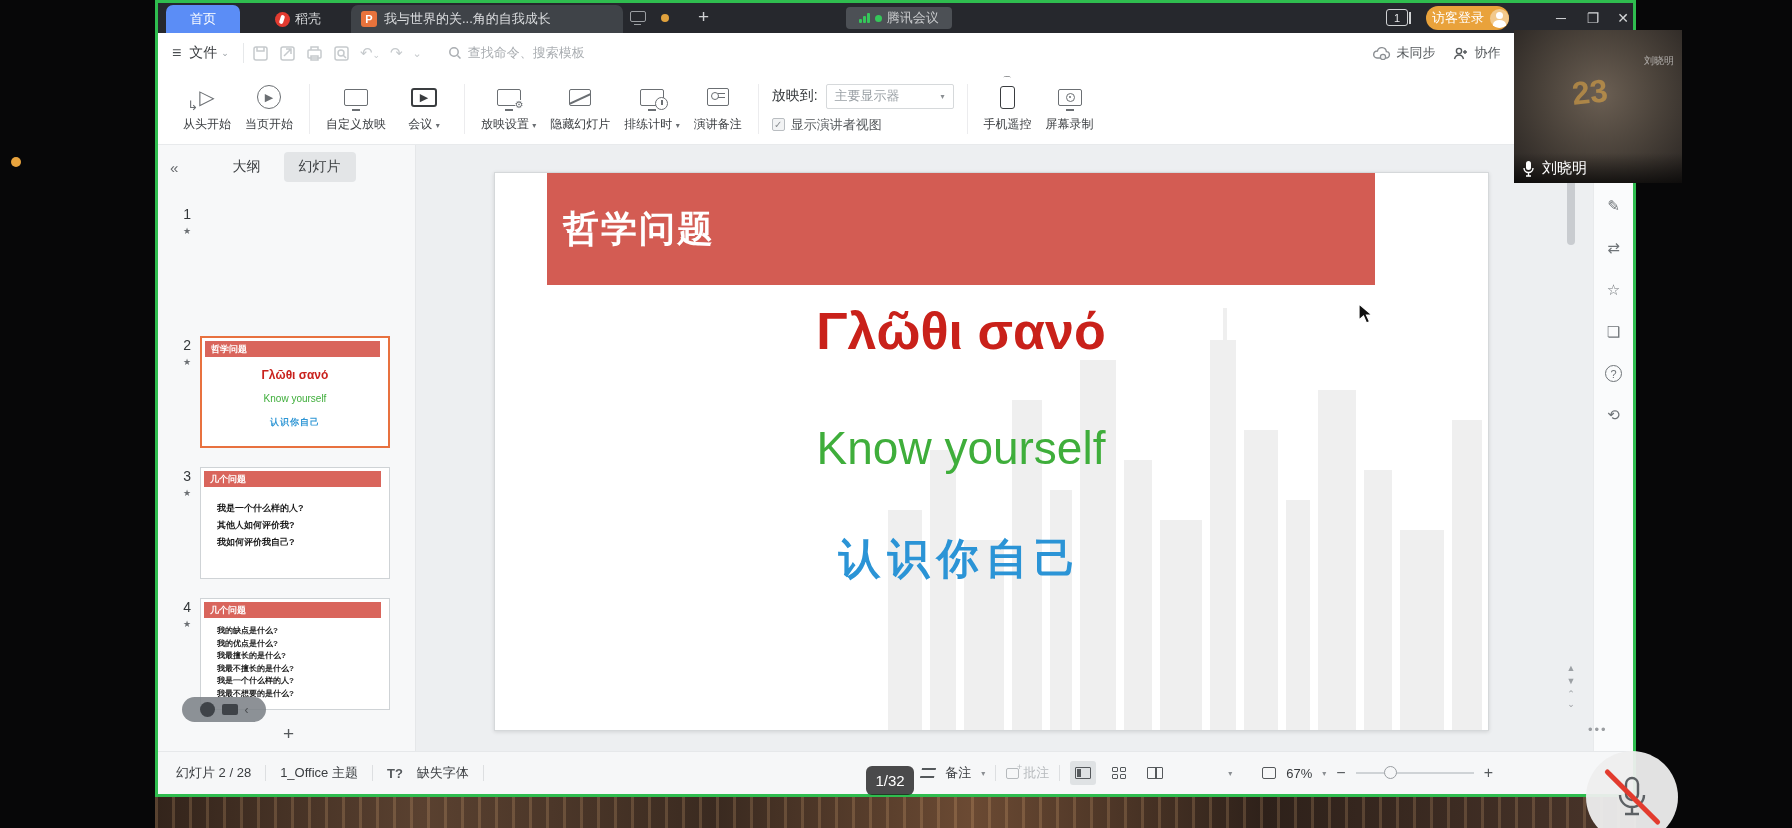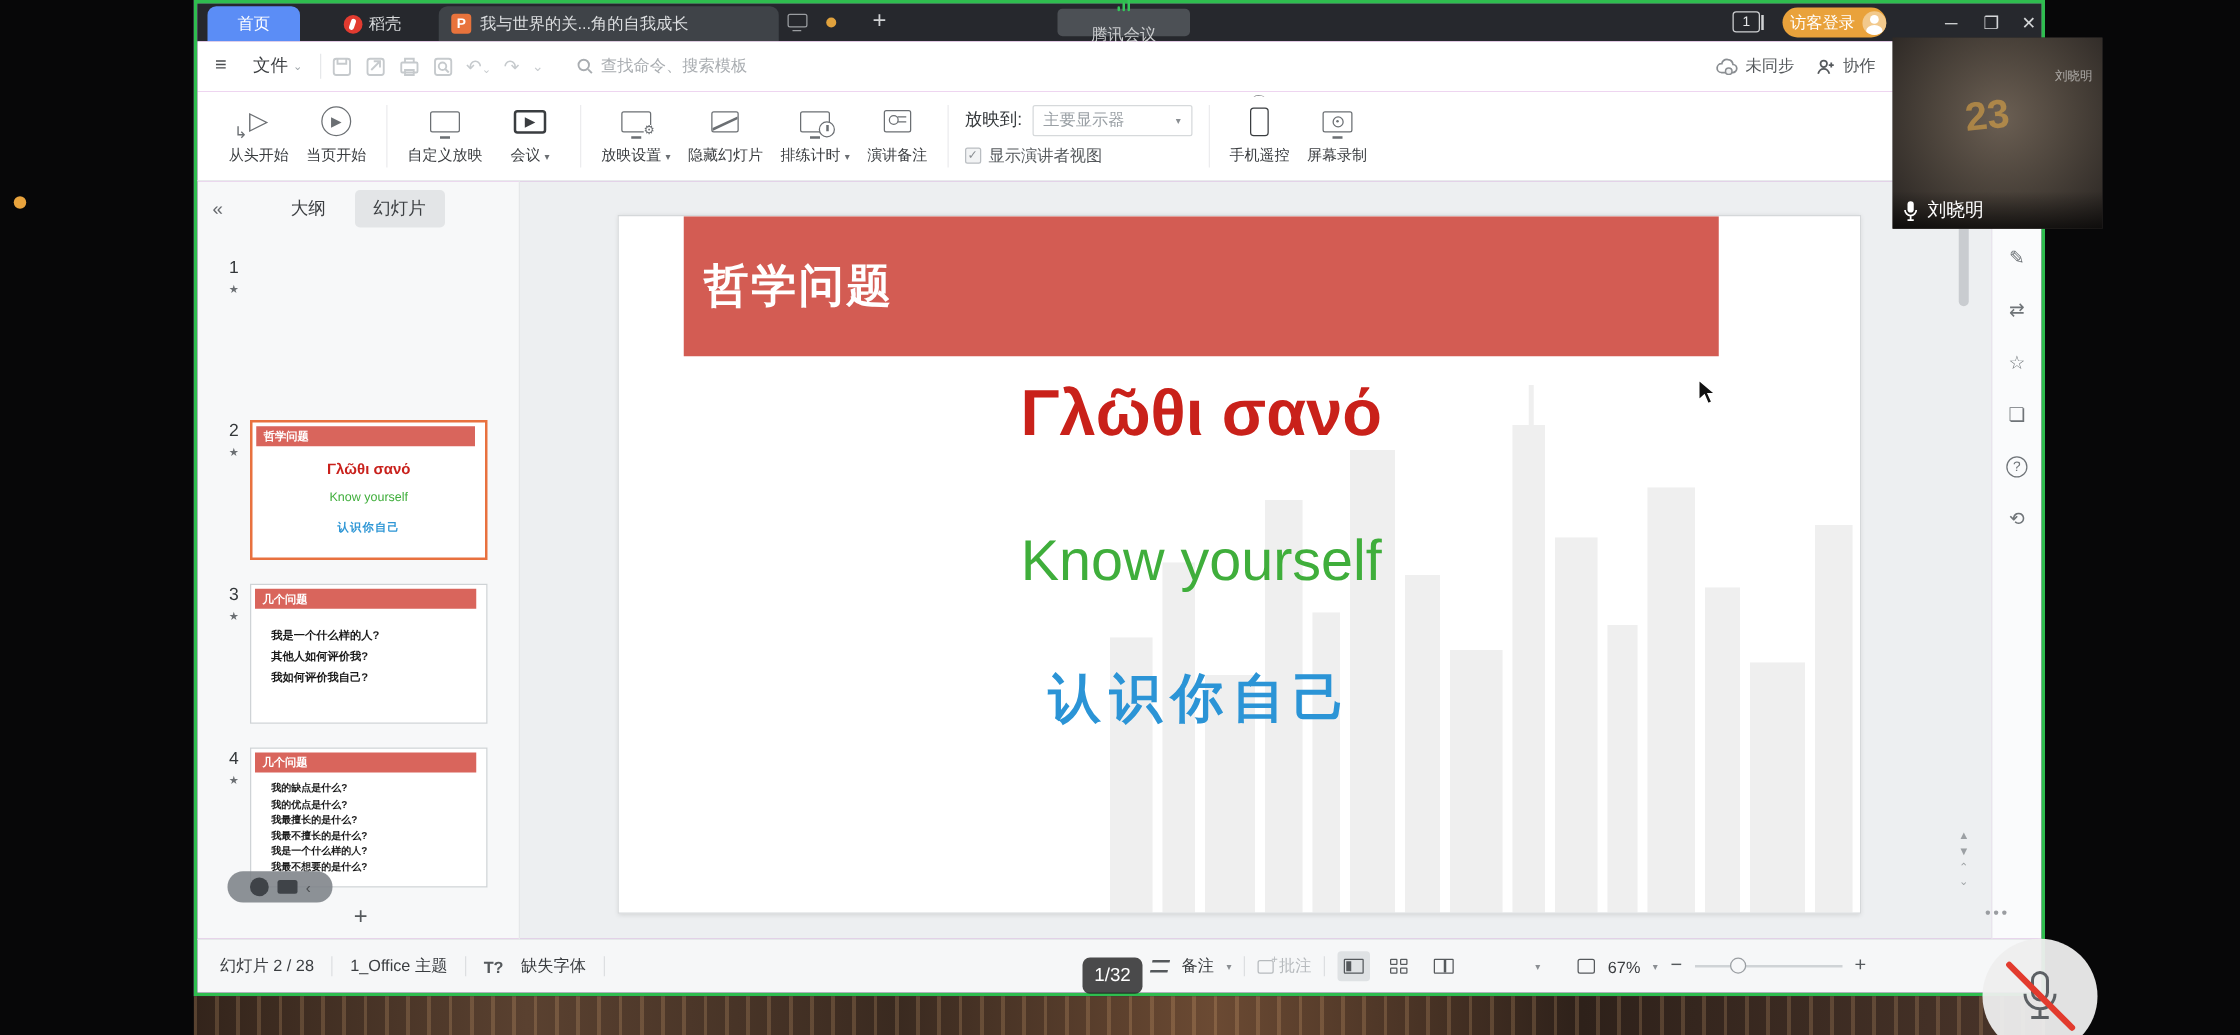--- a/index.html
+++ b/index.html
@@ -27,42 +27,42 @@
              align-items:center; gap:7px; padding:0 10px; }
   .ppt-badge { width:16px; height:16px; background:#e8733c; border-radius:3px; color:#fff;
                font-size:11px; font-weight:bold; display:flex; align-items:center; justify-content:center; }
   .cast-icon { position:absolute; left:472px; top:8px; width:16px; height:11px;
                border:1.5px solid #9a9da1; border-radius:2px; }
   .cast-icon::after { content:""; position:absolute; left:3px; bottom:-4px; width:7px; height:1.5px; background:#9a9da1; }
   .unsaved-dot { position:absolute; left:503px; top:11px; width:8px; height:8px; border-radius:50%; background:#e0a23d; }
   .tab-add { position:absolute; left:540px; top:3px; color:#cfd1d3; font-size:19px; }
   .meet-pill { position:absolute; left:688px; top:4px; width:106px; height:22px; background:#4c5055;
                border-radius:4px; display:flex; align-items:center; justify-content:center; gap:5px;
-               color:#c9cbcd; font-size:13px;flex-direction:column; }
+               color:#c9cbcd; font-size:13px; }
   .sig { display:flex; align-items:flex-end; gap:1.5px; }
   .sig i { display:block; width:2.5px; background:#35c75a; border-radius:1px; }
   .sig i:nth-child(1){height:4px;} .sig i:nth-child(2){height:7px;} .sig i:nth-child(3){height:10px;}
   .meet-dot { width:7px; height:7px; border-radius:50%; background:#35c75a; }
   .win-badge { position:absolute; left:1228px; top:6px; width:22px; height:17px; border:1.5px solid #cfd1d3;
                border-radius:3px; color:#e5e6e8; font-size:11px; display:flex; align-items:center; justify-content:center; }
   .win-badge::after { content:""; position:absolute; right:-4px; top:2px; width:2px; height:12px; background:#cfd1d3; }
   .login-pill { position:absolute; left:1268px; top:3px; width:83px; height:24px; background:#e9a23b;
                 border-radius:12px; color:#fff; font-size:13px; display:flex; align-items:center;
                 justify-content:center; gap:6px; padding-left:6px; }
   .avatar { width:19px; height:19px; border-radius:50%; background:#f2c98c; position:relative; overflow:hidden; }
   .avatar::before { content:""; position:absolute; left:6px; top:3px; width:7px; height:7px; border-radius:50%; background:#fff; }
   .avatar::after { content:""; position:absolute; left:3px; top:11px; width:13px; height:9px; border-radius:50% 50% 0 0; background:#fff; }
   .winctl { position:absolute; top:0; height:30px; width:30px; color:#d4d6d8; font-size:14px;
             display:flex; align-items:center; justify-content:center; }
 
   
   .menubar { position:absolute; left:0; top:30px; width:1475px; height:40px; background:#fff;
              display:flex; align-items:center; color:#3a3d40; }
   .hamb { margin-left:14px; font-size:16px; color:#4a4d50; }
-  .file-lbl { margin-left:21px; font-size:14px; }
+  .file-lbl { margin-left:8px; font-size:14px; }
   .tiny-caret { font-size:9px; color:#9aa0a5; margin:0 6px 0 4px; }
   .vdiv { width:1px; height:20px; background:#e6e8ea; margin:0 8px; }
   .qicons { display:flex; align-items:center; gap:10px; color:#c6cacd; }
   .qicons svg { display:block; }
   .undo-redo { font-size:15px; color:#c6cacd; }
   .ribbon-tabs { display:flex; align-items:center; margin-left:18px; gap:2px; }
   .rtab { font-size:14px; padding:4px 13px; color:#33373a; }
   .rtab.active { background:#e2693c; color:#fff; border-radius:14px; font-weight:bold; }
   .vip-more { font-size:10px; color:#b9763d; margin-left:-6px; }
   .rib-search { display:flex; align-items:center; gap:6px; margin-left:26px; color:#a9adb1; font-size:13px; }

